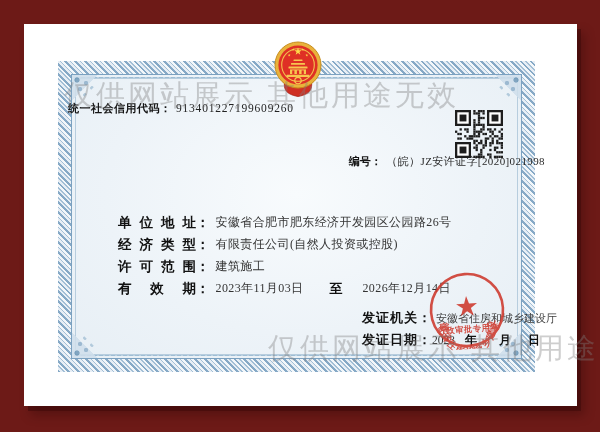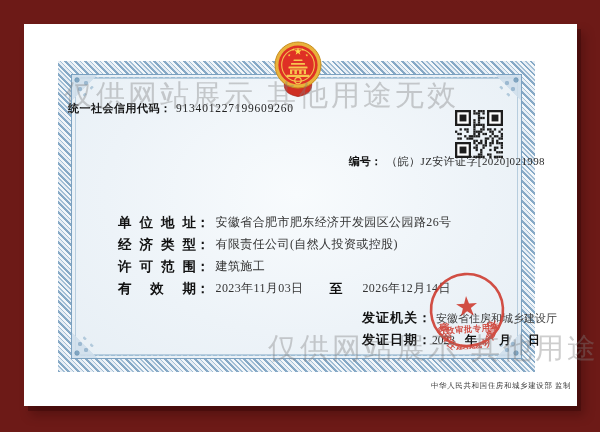--- a/index.html
+++ b/index.html
@@ -303,18 +303,17 @@
       <path id="sealArc" d="M 13,49 A 27,27 0 1 0 65,49" fill="none"></path>
     </defs>
     <circle cx="39" cy="39" r="36" fill="none" stroke="#ce382c" stroke-width="2.6"></circle>
     <text font-size="9.8" fill="#ce382c" font-weight="bold" letter-spacing="1">
       <textPath href="#sealArc" startOffset="50%" text-anchor="middle">安徽省住房和城乡建设厅</textPath>
     </text>
     <path transform="translate(39,36) scale(11)" fill="#ce382c" d="M0,-1 L0.2245,-0.309 L0.951,-0.309 L0.3633,0.118 L0.5878,0.809 L0,0.382 L-0.5878,0.809 L-0.3633,0.118 L-0.951,-0.309 L-0.2245,-0.309 Z"></path>
     <text x="39" y="61" font-size="8.4" fill="#ce382c" font-weight="bold" text-anchor="middle" letter-spacing="0.5">行政审批专用章</text>
   </svg>
 
-  <div class="footer-note">中华人民共和国住房和城乡建设部 监制</div>
 
 </div>
 
 <div class="watermark wm-top">仅供网站展示 其他用途无效</div>
 <div class="watermark wm-bottom">仅供网站展示 其他用途无效</div>
 
 </body></html>

